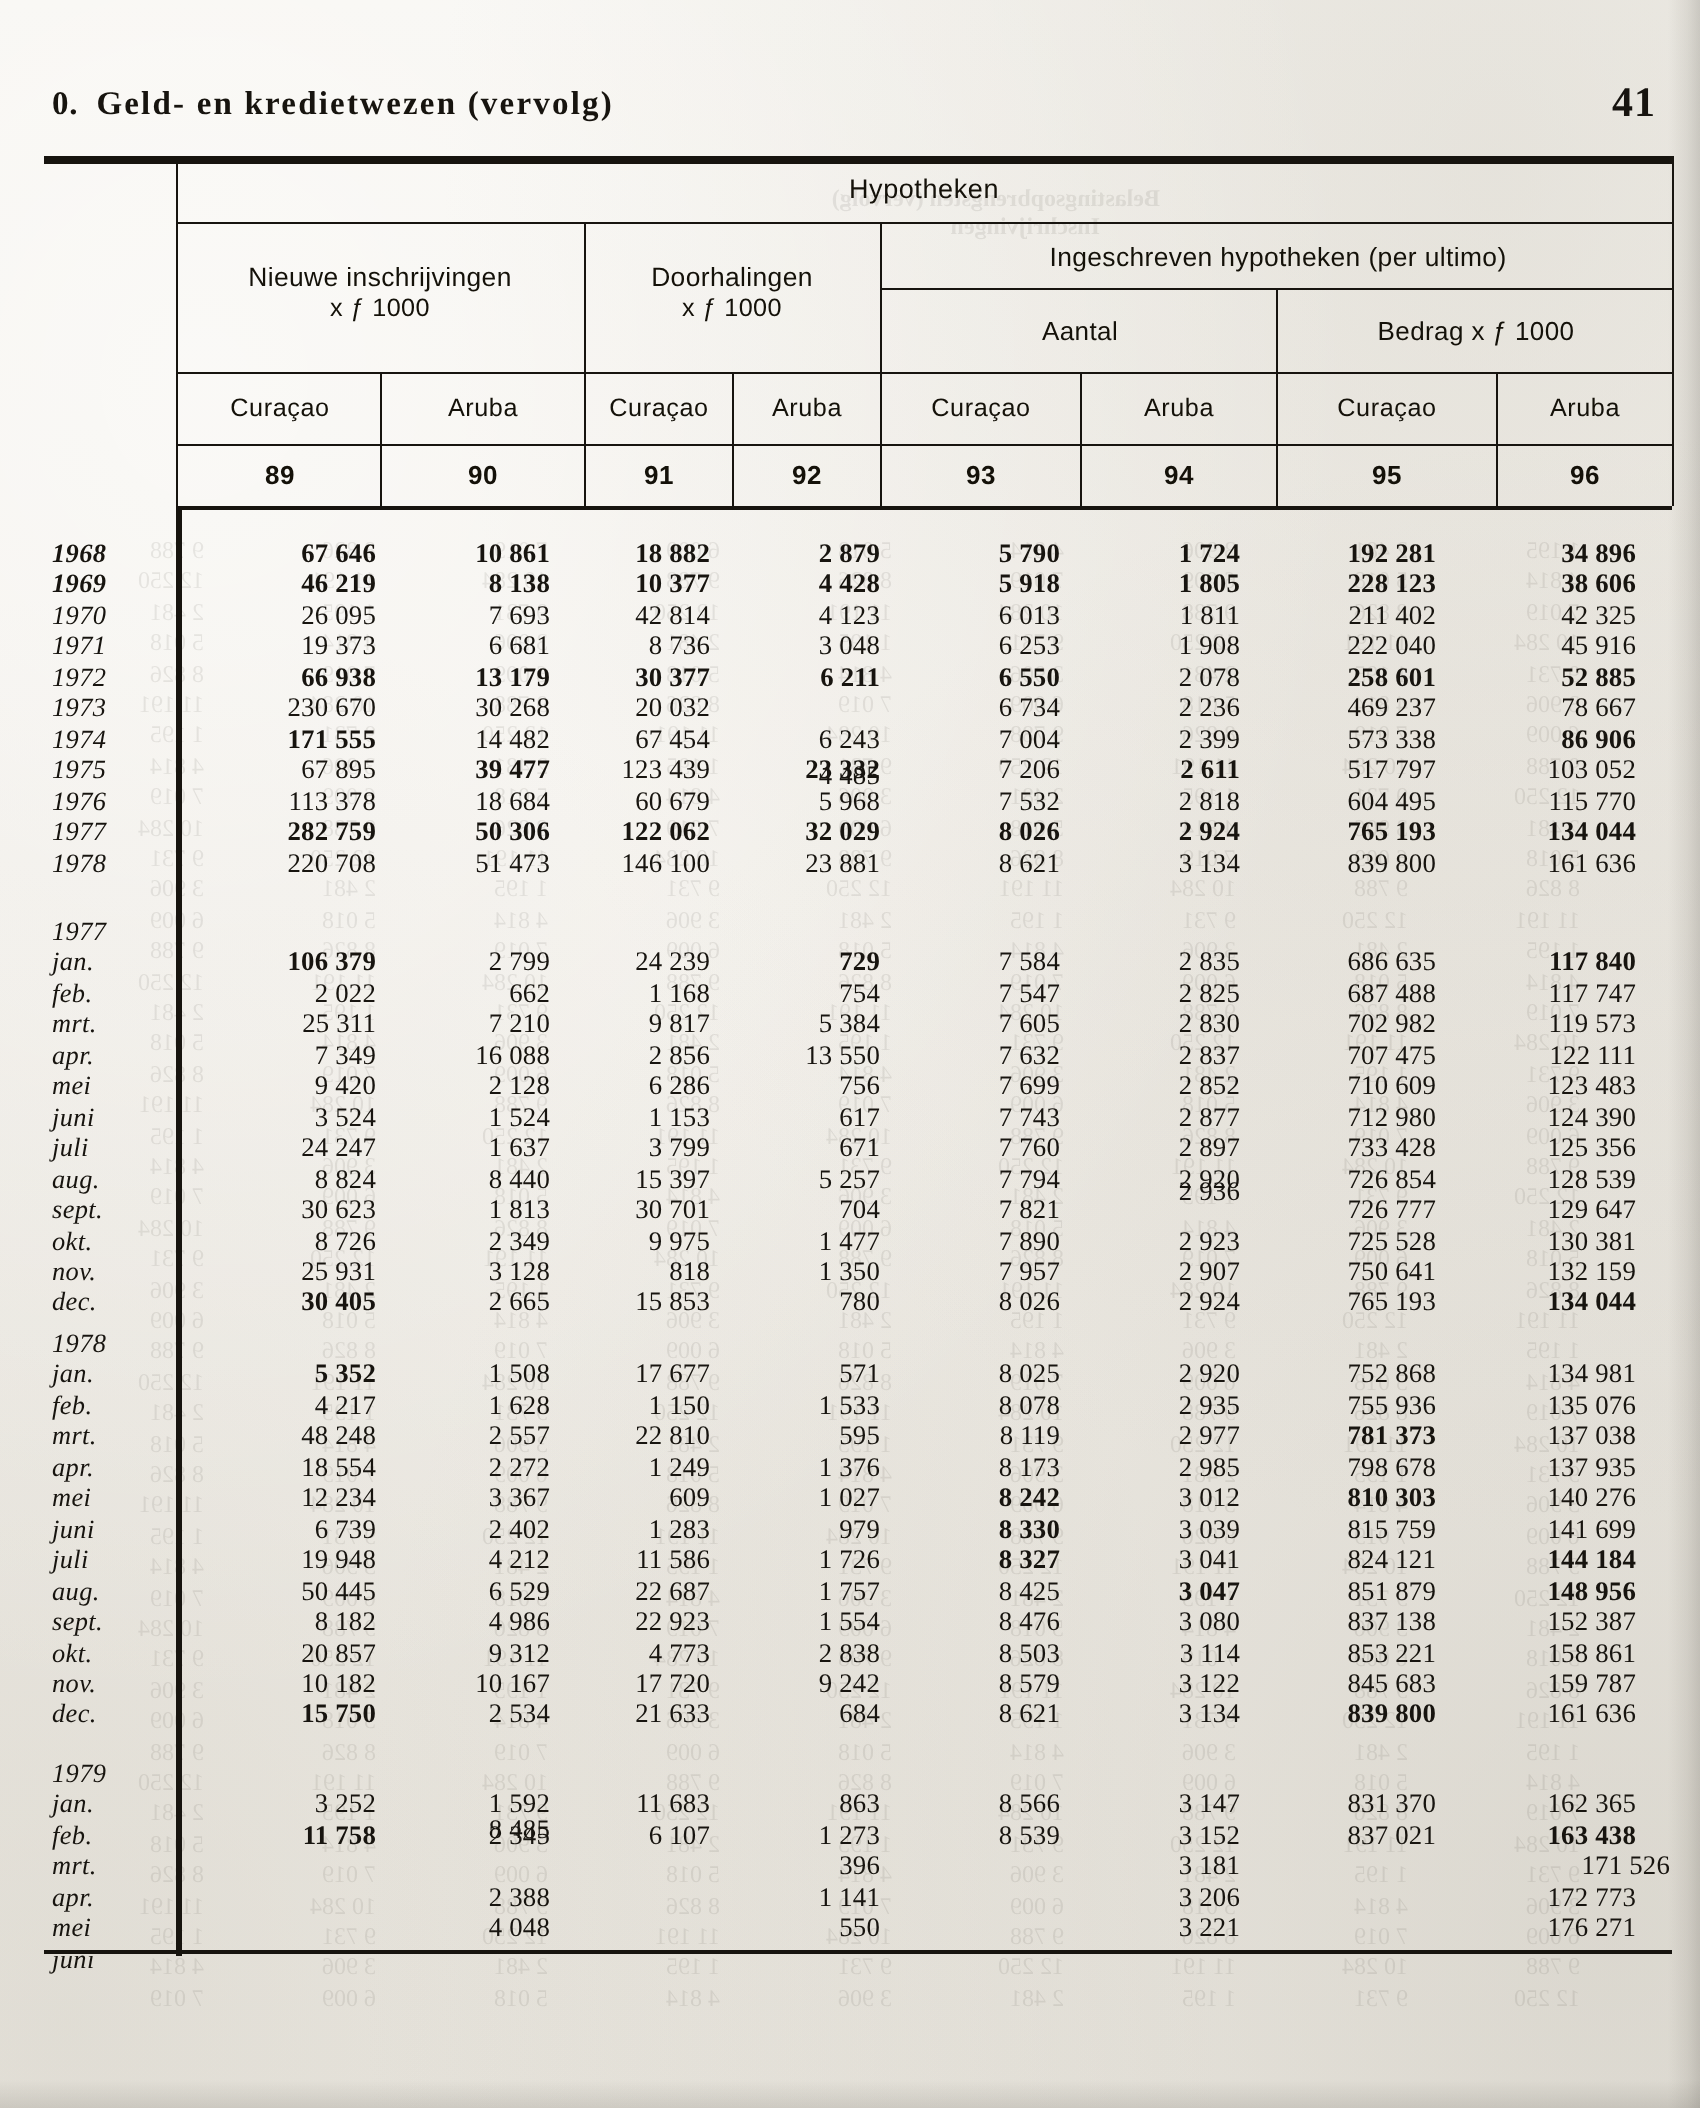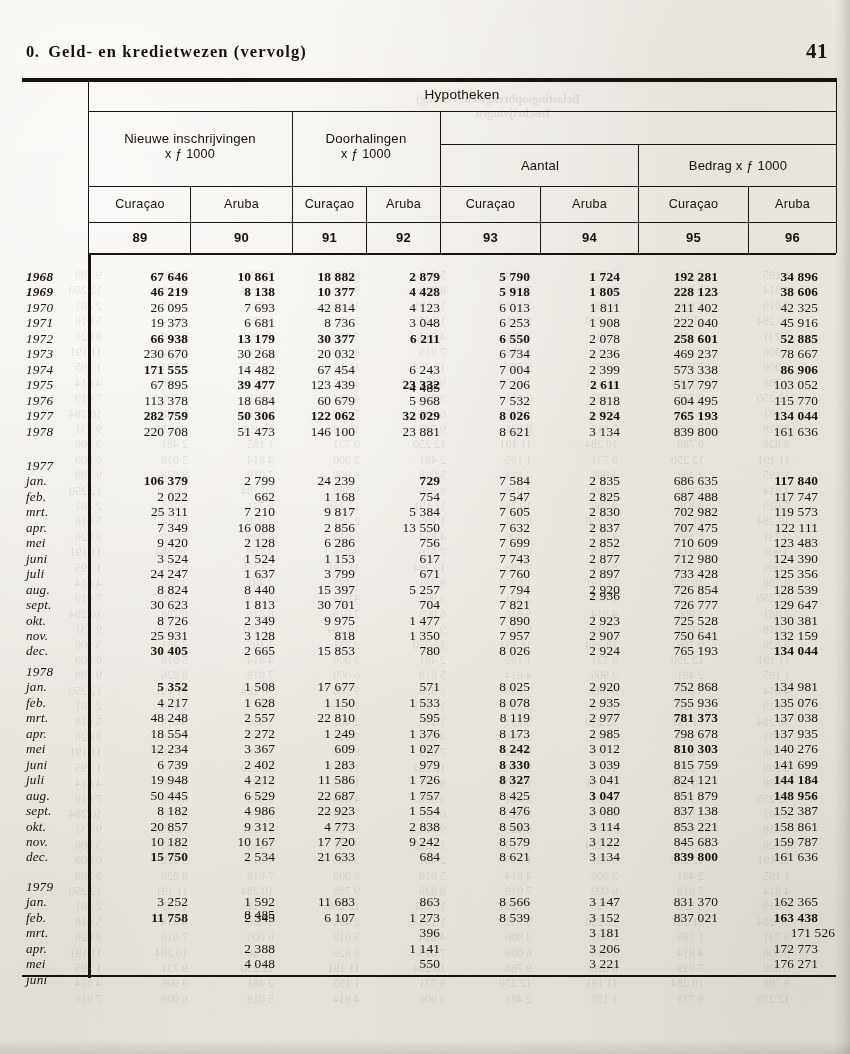--- a/index.html
+++ b/index.html
@@ -597,20 +597,21 @@
   <div class="hcell h-grp" style="left:2px;top:38px;width:200px;height:62px;flex-direction:column;">
     <span>Nieuwe inschrijvingen</span>
     <small>x ƒ 1000</small>
   </div>
 
   <div class="hcell h-grp" style="left:206px;top:38px;width:144px;height:62px;flex-direction:column;">
     <span>Doorhalingen</span>
     <small>x ƒ 1000</small>
   </div>
 
+  <div class="hcell h-grp" style="left:354px;top:38px;width:394px;height:27px;">Ingeschreven hypotheken (per ultimo)</div>
   <div class="hcell h-sub" style="left:354px;top:70px;width:196px;height:36px;">Aantal</div>
   <div class="hcell h-sub" style="left:552px;top:70px;width:196px;height:36px;">Bedrag x ƒ 1000</div>
 
   <div class="hcell h-isl" style="left:2px;top:110px;width:100px;height:33px;">Curaçao</div>
   <div class="hcell h-isl" style="left:104px;top:110px;width:99px;height:33px;">Aruba</div>
   <div class="hcell h-isl" style="left:206px;top:110px;width:71px;height:33px;">Curaçao</div>
   <div class="hcell h-isl" style="left:280px;top:110px;width:71px;height:33px;">Aruba</div>
   <div class="hcell h-isl" style="left:354px;top:110px;width:97px;height:33px;">Curaçao</div>
   <div class="hcell h-isl" style="left:454px;top:110px;width:95px;height:33px;">Aruba</div>
   <div class="hcell h-isl" style="left:552px;top:110px;width:107px;height:33px;">Curaçao</div>

